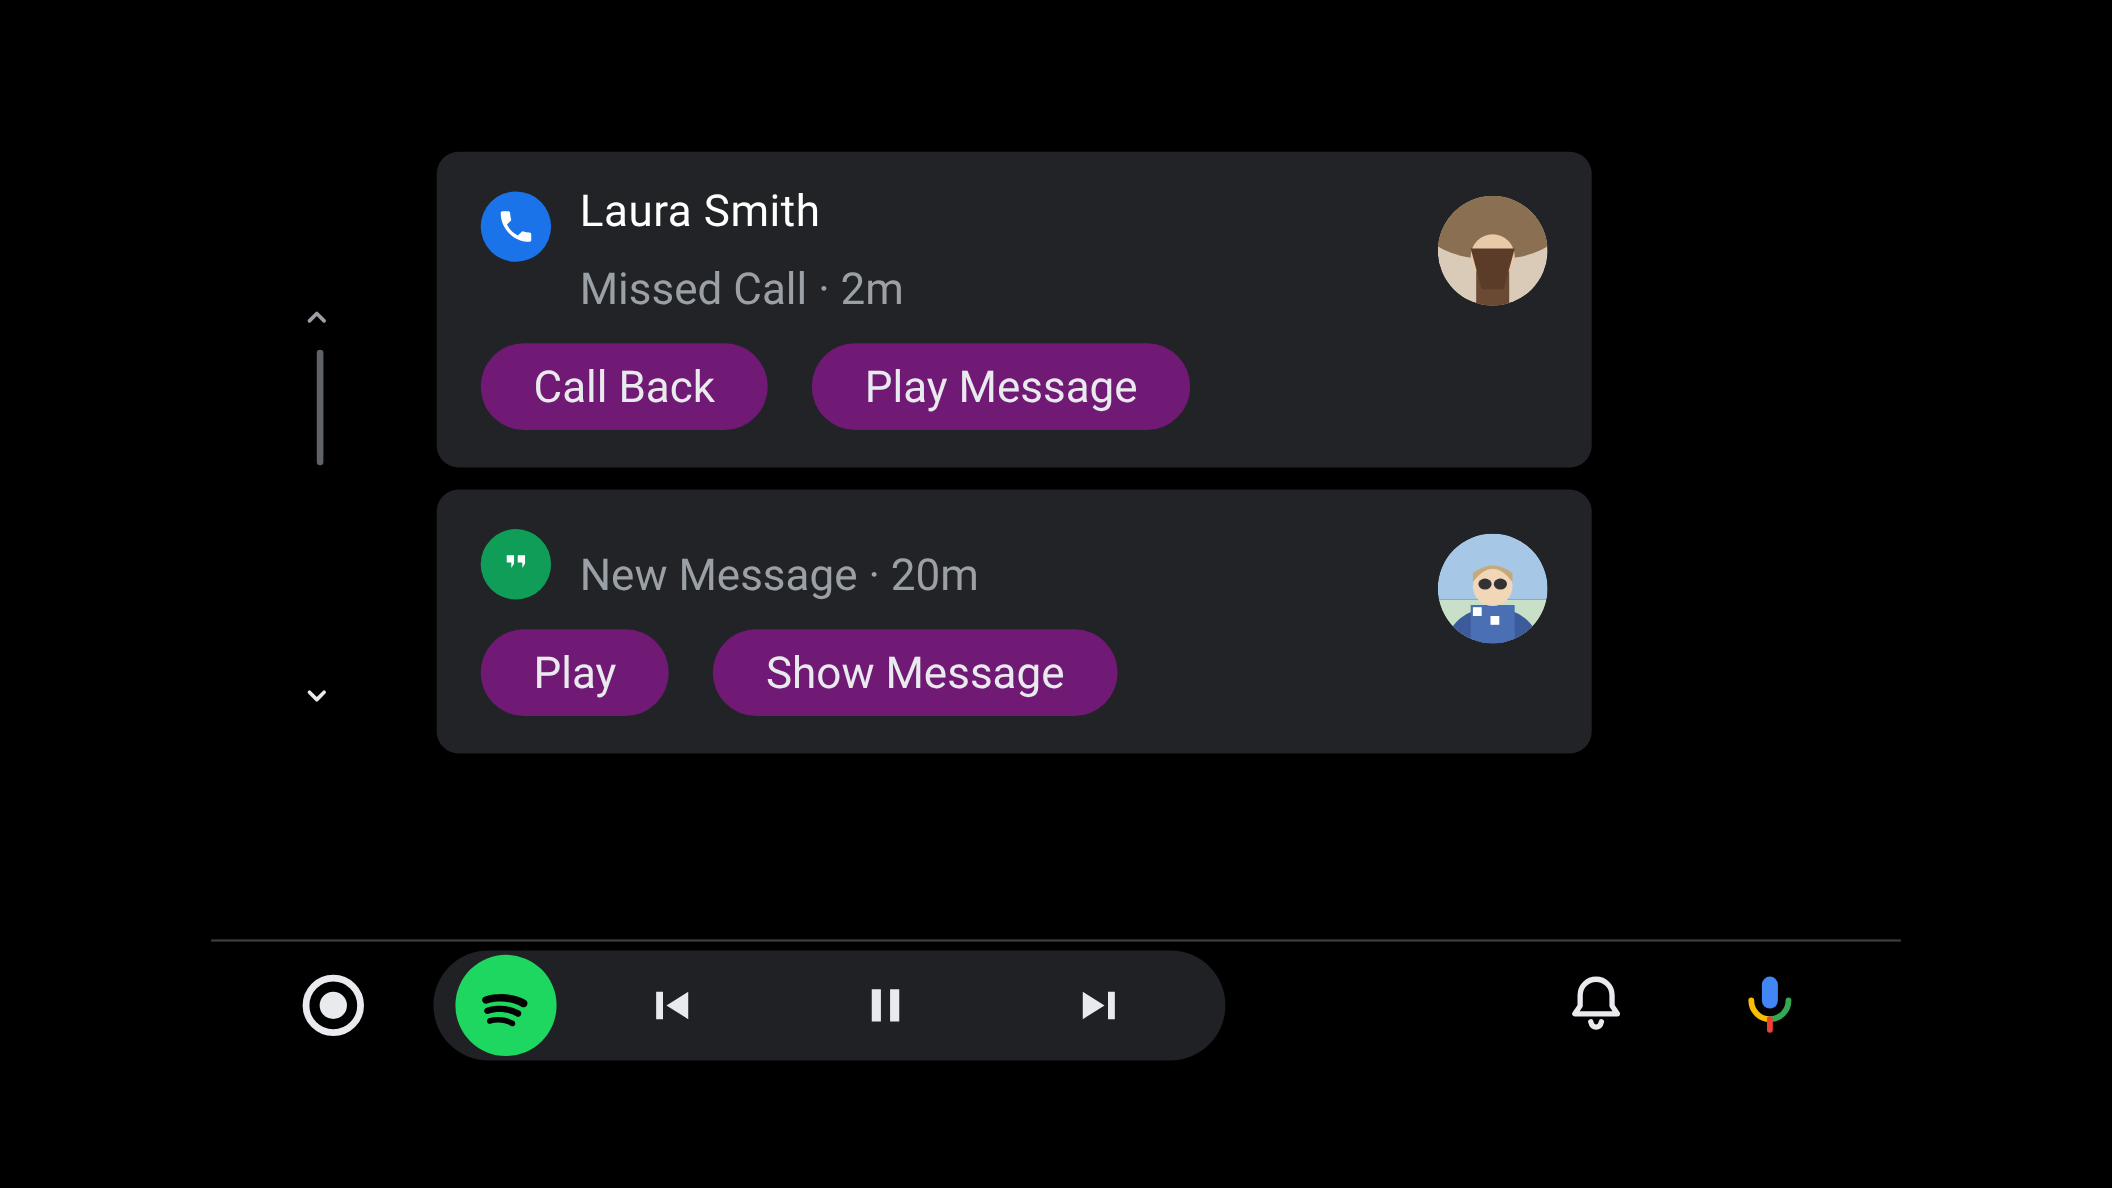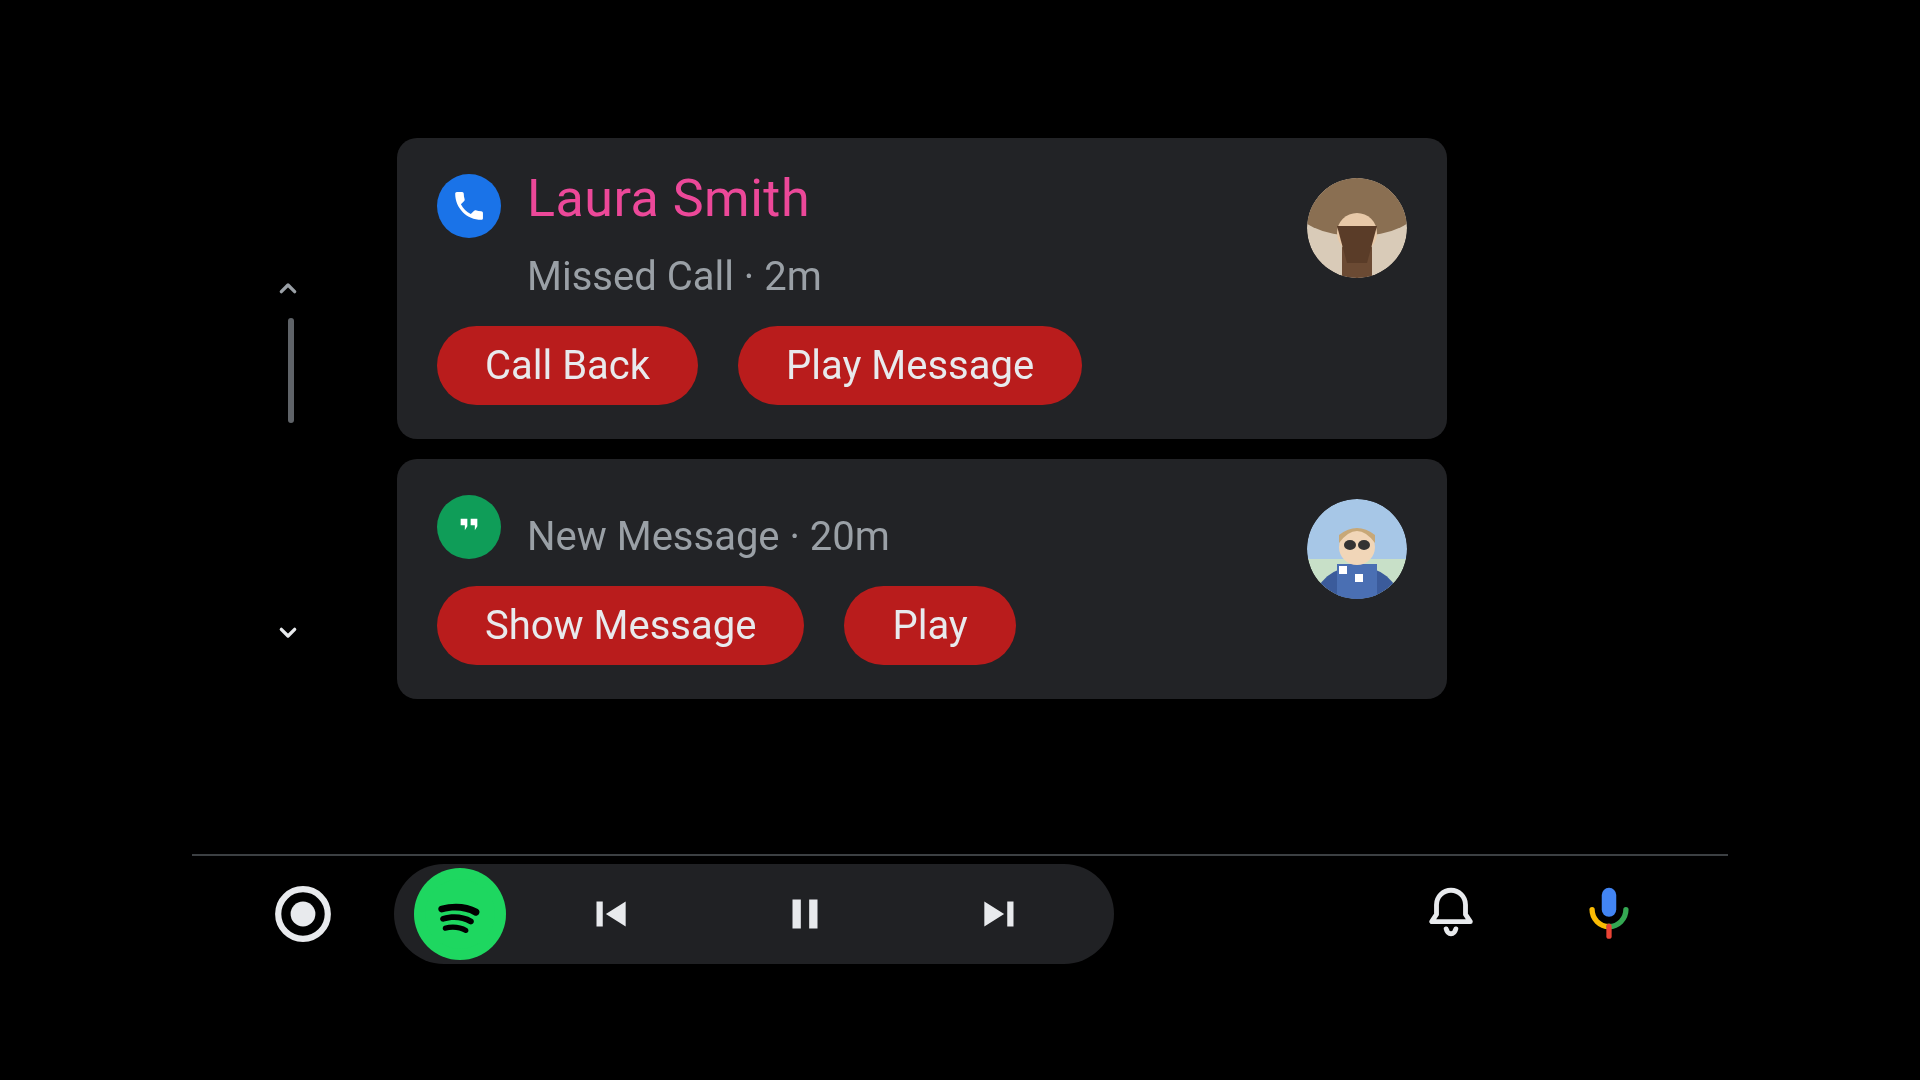--- a/index.html
+++ b/index.html
@@ -78,23 +78,23 @@
     display: flex;
     align-items: center;
     justify-content: center;
     flex-shrink: 0;
     margin-top: 6px;
   }
   .phone-bg { background: #1a73e8; }
   .hangouts-bg { background: #0f9d58; }
   .card-titles { flex: 1; }
   .card-title {
-    font-size: 52px;
+    font-size: 40px;
     font-weight: 400;
-    color: #ec4899;
+    color: #ffffff;
     letter-spacing: 0.5px;
   }
   .card-sub {
     font-size: 40px;
     color: #9aa0a6;
     margin-top: 24px;
   }
   .avatar {
     width: 100px;
     height: 100px;
@@ -106,21 +106,21 @@
   }
   .avatar svg { width: 100%; height: 100%; display:block; }
 
   .card-actions {
     display: flex;
     gap: 40px;
     margin-top: 26px;
     margin-left: 0px;
   }
   .pill {
-    background: #b91c1c;
+    background: #701a75;
     color: #e8eaed;
     font-size: 40px;
     padding: 16px 48px;
     border-radius: 999px;
     border: none;
     cursor: pointer;
     font-family: inherit;
   }
 
   
@@ -255,22 +255,22 @@
             <rect x="32" y="67" width="8" height="8" fill="#fff"></rect>
             <rect x="48" y="75" width="8" height="8" fill="#fff"></rect>
             <circle cx="50" cy="48" r="18" fill="#f1d6b8"></circle>
             <path d="M32 44 Q50 20 68 44 L68 36 Q50 22 32 36 Z" fill="#c7a878"></path>
             <ellipse cx="43" cy="46" rx="6" ry="5" fill="#333"></ellipse>
             <ellipse cx="57" cy="46" rx="6" ry="5" fill="#333"></ellipse>
           </g>
         </svg>
       </div>
       <div class="card-actions">
+        <button class="pill">Play</button>
         <button class="pill">Show Message</button>
-        <button class="pill">Play</button>
       </div>
     </div>
 
   </div>
 
   <div class="bottombar">
     <div class="bb-home">
       <svg viewBox="0 0 40 40" width="62" height="62">
         <circle cx="20" cy="20" r="16" stroke="#e8eaed" stroke-width="4" fill="none"></circle>
         <circle cx="20" cy="20" r="8" fill="#e8eaed"></circle>

